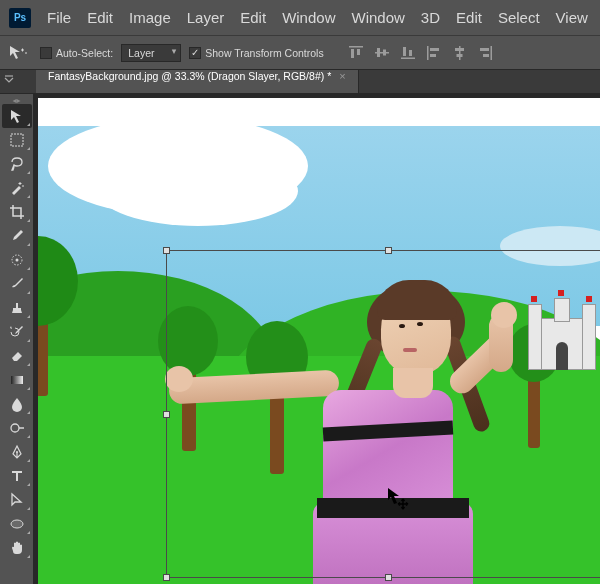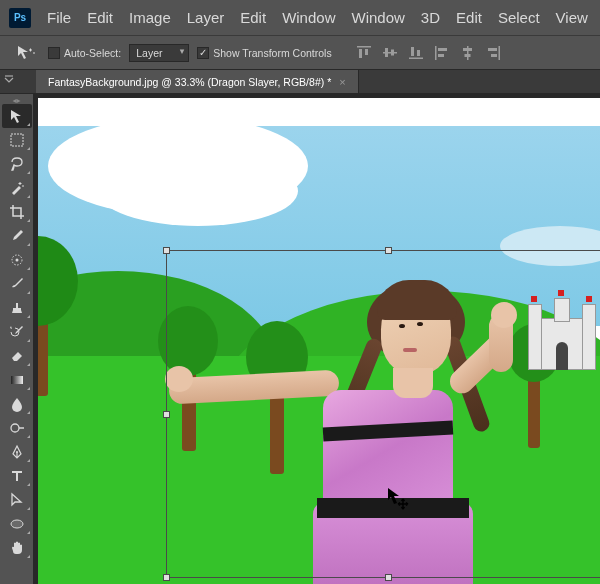--- a/index.html
+++ b/index.html
@@ -2,34 +2,34 @@
 <html><head>
 <meta charset="utf-8">
 <style>
 * { margin: 0; padding: 0; box-sizing: border-box; font-family: "Segoe UI", Tahoma, sans-serif; }
 body { width: 600px; height: 584px; background: #535353; overflow: hidden; position: relative; }
 
 .menubar { height: 36px; background: #535353; display: flex; align-items: center; padding-left: 9px; border-bottom: 1px solid #3a3a3a; }
 .ps-logo { width: 22px; height: 20px; background: #001a33; color: #5bc0ff; font-size: 10px; font-weight: bold; display: flex; align-items: center; justify-content: center; border-radius: 2px; margin-right: 8px; }
 .menu-item { color: #d9d9d9; font-size: 15px; padding: 2px 8px; cursor: default; }
 
-.optionsbar { height: 34px; background: #535353; display: flex; align-items: center; padding-left: 12px; gap: 8px; border-bottom: 1px solid #282828; }
+.optionsbar { height: 34px; background: #535353; display: flex; align-items: center; padding-left: 4px; gap: 8px; border-bottom: 1px solid #282828; }
 .tool-icon-opt { width: 28px; height: 24px; display: flex; align-items: center; justify-content: center; color: #d9d9d9; }
 .checkbox-wrap { display: flex; align-items: center; gap: 4px; color: #d9d9d9; font-size: 10.5px; }
 .checkbox { width: 12px; height: 12px; border: 1px solid #282828; background: #3a3a3a; display: flex; align-items: center; justify-content: center; }
 .checkbox.checked::after { content: "✓"; color: #d9d9d9; font-size: 10px; line-height: 1; }
 .dropdown { background: #3a3a3a; border: 1px solid #282828; color: #d9d9d9; font-size: 10.5px; padding: 2px 18px 2px 6px; height: 18px; position: relative; min-width: 60px; }
 .dropdown::after { content: "▾"; position: absolute; right: 4px; top: 1px; font-size: 9px; color: #aaa; }
 .align-icons { display: flex; gap: 2px; margin-left: 12px; }
 .align-btn { width: 24px; height: 20px; display: flex; align-items: center; justify-content: center; }
 .align-svg { opacity: 0.55; }
 
 .tabbar { height: 24px; background: #3a3a3a; display: flex; align-items: stretch; padding-left: 36px; border-bottom: 1px solid #282828; position: relative; }
 .tabbar-corner { position: absolute; left: 2px; top: 3px; width: 14px; height: 14px; display: flex; align-items: center; justify-content: center; }
-.tab { padding: 0 12px; display: flex; align-items: center; color: #d9d9d9; font-size: 10.5px; border-right: 1px solid #282828; background: #3a3a3a; }
+.tab { padding: 0 12px; display: flex; color: #d9d9d9; font-size: 10.5px; border-right: 1px solid #282828; background: #3a3a3a; }
 .tab.active { background: #535353; color: #fff; }
 .tab .close { margin-left: 8px; font-size: 11px; color: #999; }
 
 .main { display: flex; height: calc(584px - 24px - 34px - 24px); }
 .toolbox { width: 34px; background: #535353; border-right: 1px solid #282828; display: flex; flex-direction: column; padding-top: 2px; position: relative; }
 .toolbox-handle { height: 8px; display: flex; align-items: center; justify-content: center; color: #888; font-size: 8px; }
 .tool { width: 30px; height: 24px; display: flex; align-items: center; justify-content: center; color: #d9d9d9; margin: 0 auto; cursor: default; position: relative; }
 .tool.active { background: #2a2a2a; border-radius: 2px; }
 .tool svg { width: 16px; height: 16px; }
 .tool .corner { position: absolute; right: 2px; bottom: 2px; width: 0; height: 0; border-right: 3px solid #aaa; border-top: 3px solid transparent; }

